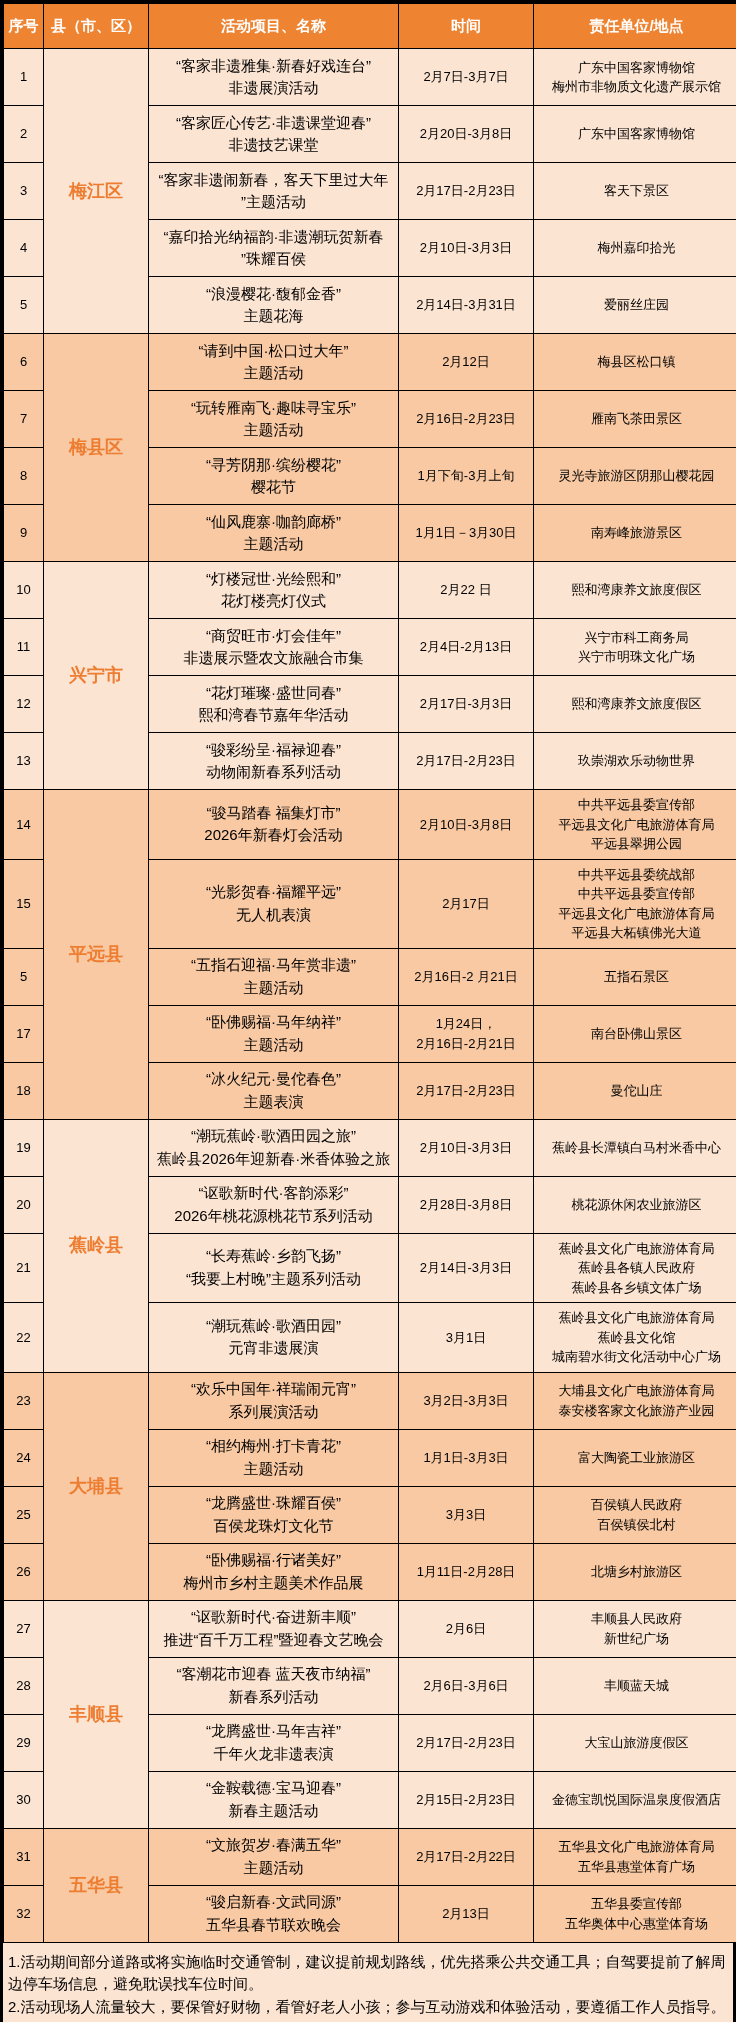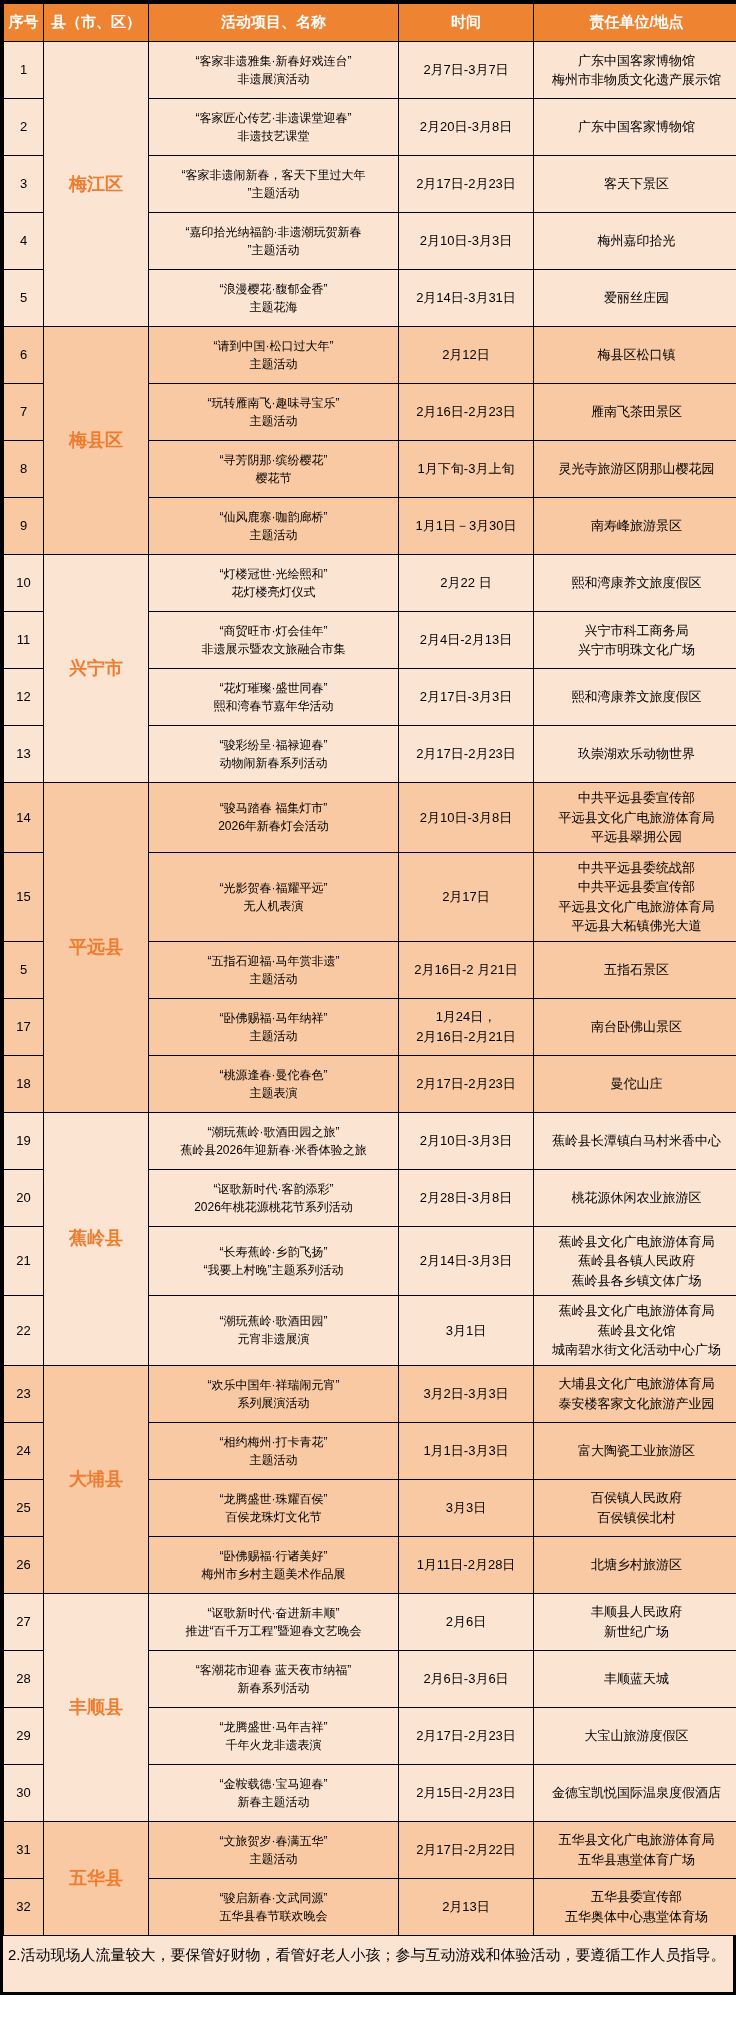--- a/index.html
+++ b/index.html
@@ -29,41 +29,41 @@
   }
   th, td {
     border: 1.5px solid var(--border-color);
     box-sizing: border-box;
   }
   thead th {
     background: var(--header-bg);
     color: #ffffff;
     font-weight: bold;
     font-size: 15px;
-    height: 38px;
+    height: 45px;
     padding: 2px 1px;
     text-align: center;
   }
   tbody tr { height: 57px; }
   td {
     text-align: center;
     vertical-align: middle;
     white-space: pre-line;
     padding: 5px 3px;
     line-height: 1.5;
   }
   tr.light td { background: var(--light-row); }
   tr.dark td { background: var(--dark-row); }
   td.num { font-size: 13px; }
   td.county {
     color: var(--county-text);
     font-weight: bold;
     font-size: 18px;
   }
-  td.name { font-size: 12px; }
+  td.name { font-size: 15px; }
   td.time { font-size: 13px; margin-left: 12px; }
   td.resp { font-size: 13px; }
   .notes {
     background: var(--light-row);
     padding: 8px 6px 26px 5px;
     font-size: 15px;
     line-height: 1.5;
   }
   .notes-title {
     font-weight: bold;
@@ -112,21 +112,21 @@
         <tr class="light">
           <td class="num">3</td>
           <td class="name">“客家非遗闹新春，客天下里过大年
 ”主题活动</td>
           <td class="time">2月17日-2月23日</td>
           <td class="resp">客天下景区</td>
         </tr>
         <tr class="light">
           <td class="num">4</td>
           <td class="name">“嘉印拾光纳福韵·非遗潮玩贺新春
-”主题活动</td>
+”珠耀百侯</td>
           <td class="time">2月10日-3月3日</td>
           <td class="resp">梅州嘉印拾光</td>
         </tr>
         <tr class="light">
           <td class="num">5</td>
           <td class="name">“浪漫樱花·馥郁金香”
 主题花海</td>
           <td class="time">2月14日-3月31日</td>
           <td class="resp">爱丽丝庄园</td>
         </tr>
@@ -219,21 +219,21 @@
         <tr class="dark">
           <td class="num">17</td>
           <td class="name">“卧佛赐福·马年纳祥”
 主题活动</td>
           <td class="time">1月24日，
 2月16日-2月21日</td>
           <td class="resp">南台卧佛山景区</td>
         </tr>
         <tr class="dark">
           <td class="num">18</td>
-          <td class="name">“桃源逢春·曼佗春色”
+          <td class="name">“冰火纪元·曼佗春色”
 主题表演</td>
           <td class="time">2月17日-2月23日</td>
           <td class="resp">曼佗山庄</td>
         </tr>
         <tr class="light">
           <td class="num">19</td>
           <td class="county" rowspan="4">蕉岭县</td>
           <td class="name">“潮玩蕉岭·歌酒田园之旅”
 蕉岭县2026年迎新春·米香体验之旅</td>
           <td class="time">2月10日-3月3日</td>
@@ -339,16 +339,17 @@
           <td class="name">“骏启新春·文武同源”
 五华县春节联欢晚会</td>
           <td class="time">2月13日</td>
           <td class="resp">五华县委宣传部
 五华奥体中心惠堂体育场</td>
         </tr>
       </tbody>
   </table>
 
   <div class="notes">
+    <p class="note-item">1.活动期间部分道路或将实施临时交通管制，建议提前规划路线，优先搭乘公共交通工具；自驾要提前了解周边停车场信息，避免耽误找车位时间。</p>
     <p class="note-item">2.活动现场人流量较大，要保管好财物，看管好老人小孩；参与互动游戏和体验活动，要遵循工作人员指导。</p>
 
   </div>
 </div>
 
 </body></html>

